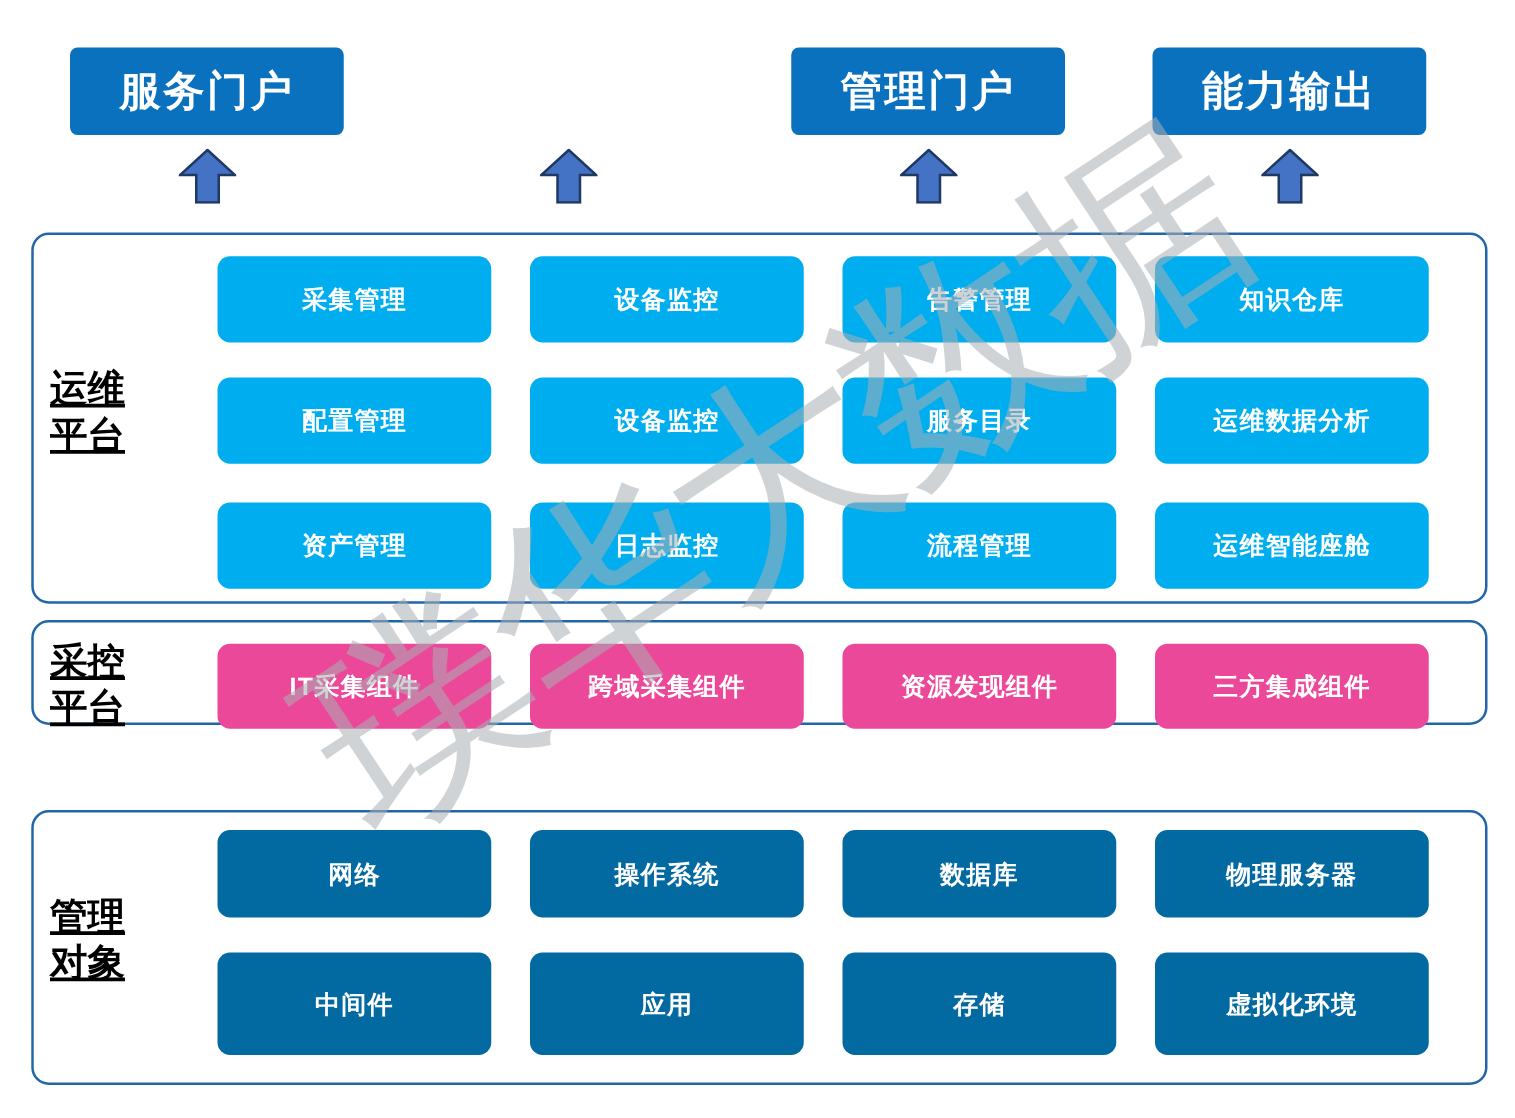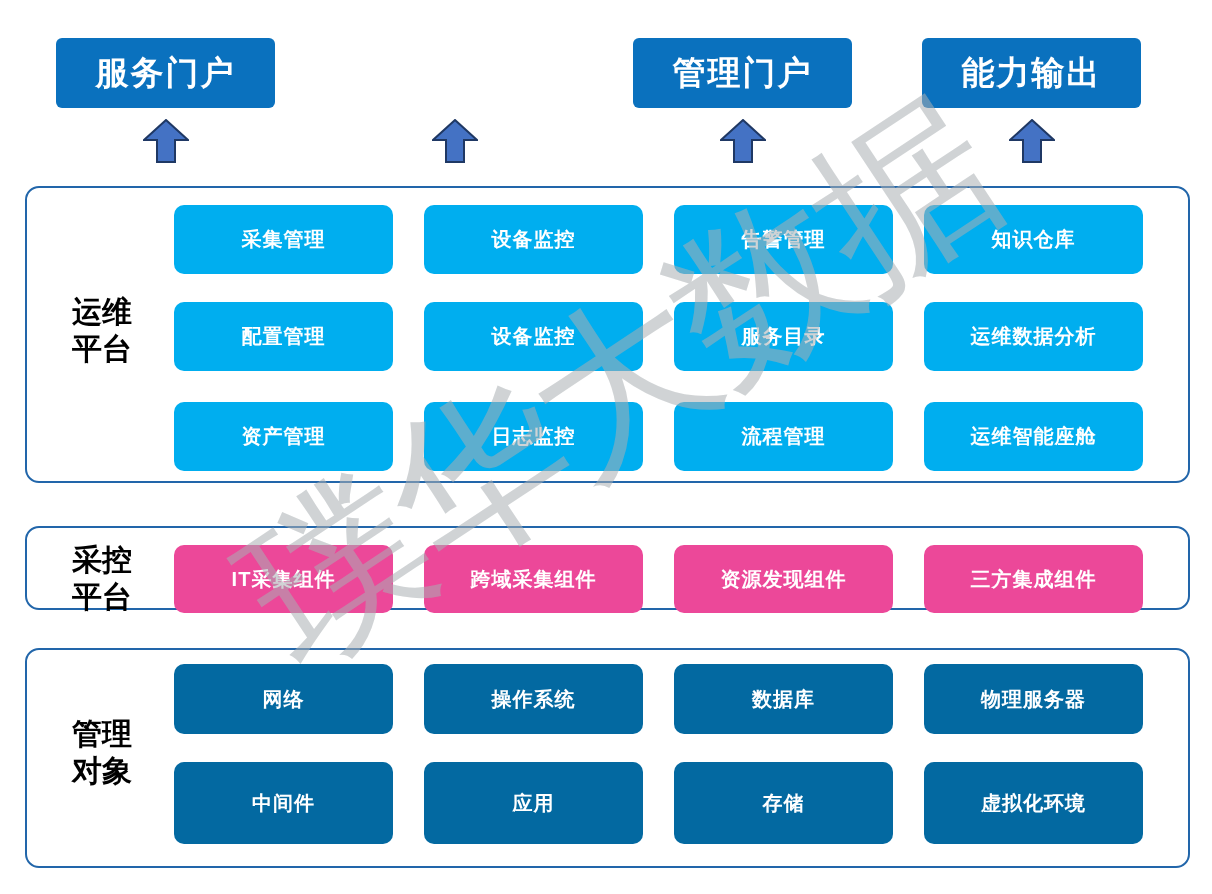--- a/index.html
+++ b/index.html
@@ -21,26 +21,26 @@
   
   .arrow{position:absolute;top:119px;width:46px;height:44px;}
   .a0{left:143px}.a1{left:432px}.a2{left:720px}.a3{left:1009px}
   
   .section{
     position:absolute;left:25px;width:1165px;
     border:2px solid #2266aa;border-radius:14px;
     box-sizing:border-box;background:transparent;
   }
   .sec1{top:186px;height:297px}
-  .sec2{top:526px;height:84px}
+  .sec2{top:496px;height:84px}
   .sec3{top:648px;height:220px}
   .side-label{
     position:absolute;left:13px;width:92px;
-    text-align:right;color:#000000;
-    font-size:30px;font-weight:800;line-height:37px;
+    text-align:left;color:#000000;
+    font-size:30px;font-weight:800;line-height:37px;text-decoration:underline;
   }
   .sec1 .side-label{top:105px}
   .sec2 .side-label{top:13px}
   .sec3 .side-label{top:65px}
   
   .cell{
     position:absolute;width:219px;height:69px;border-radius:10px;
     display:flex;align-items:center;justify-content:center;
     color:#ffffff;font-size:20px;font-weight:700;letter-spacing:1px;
   }

